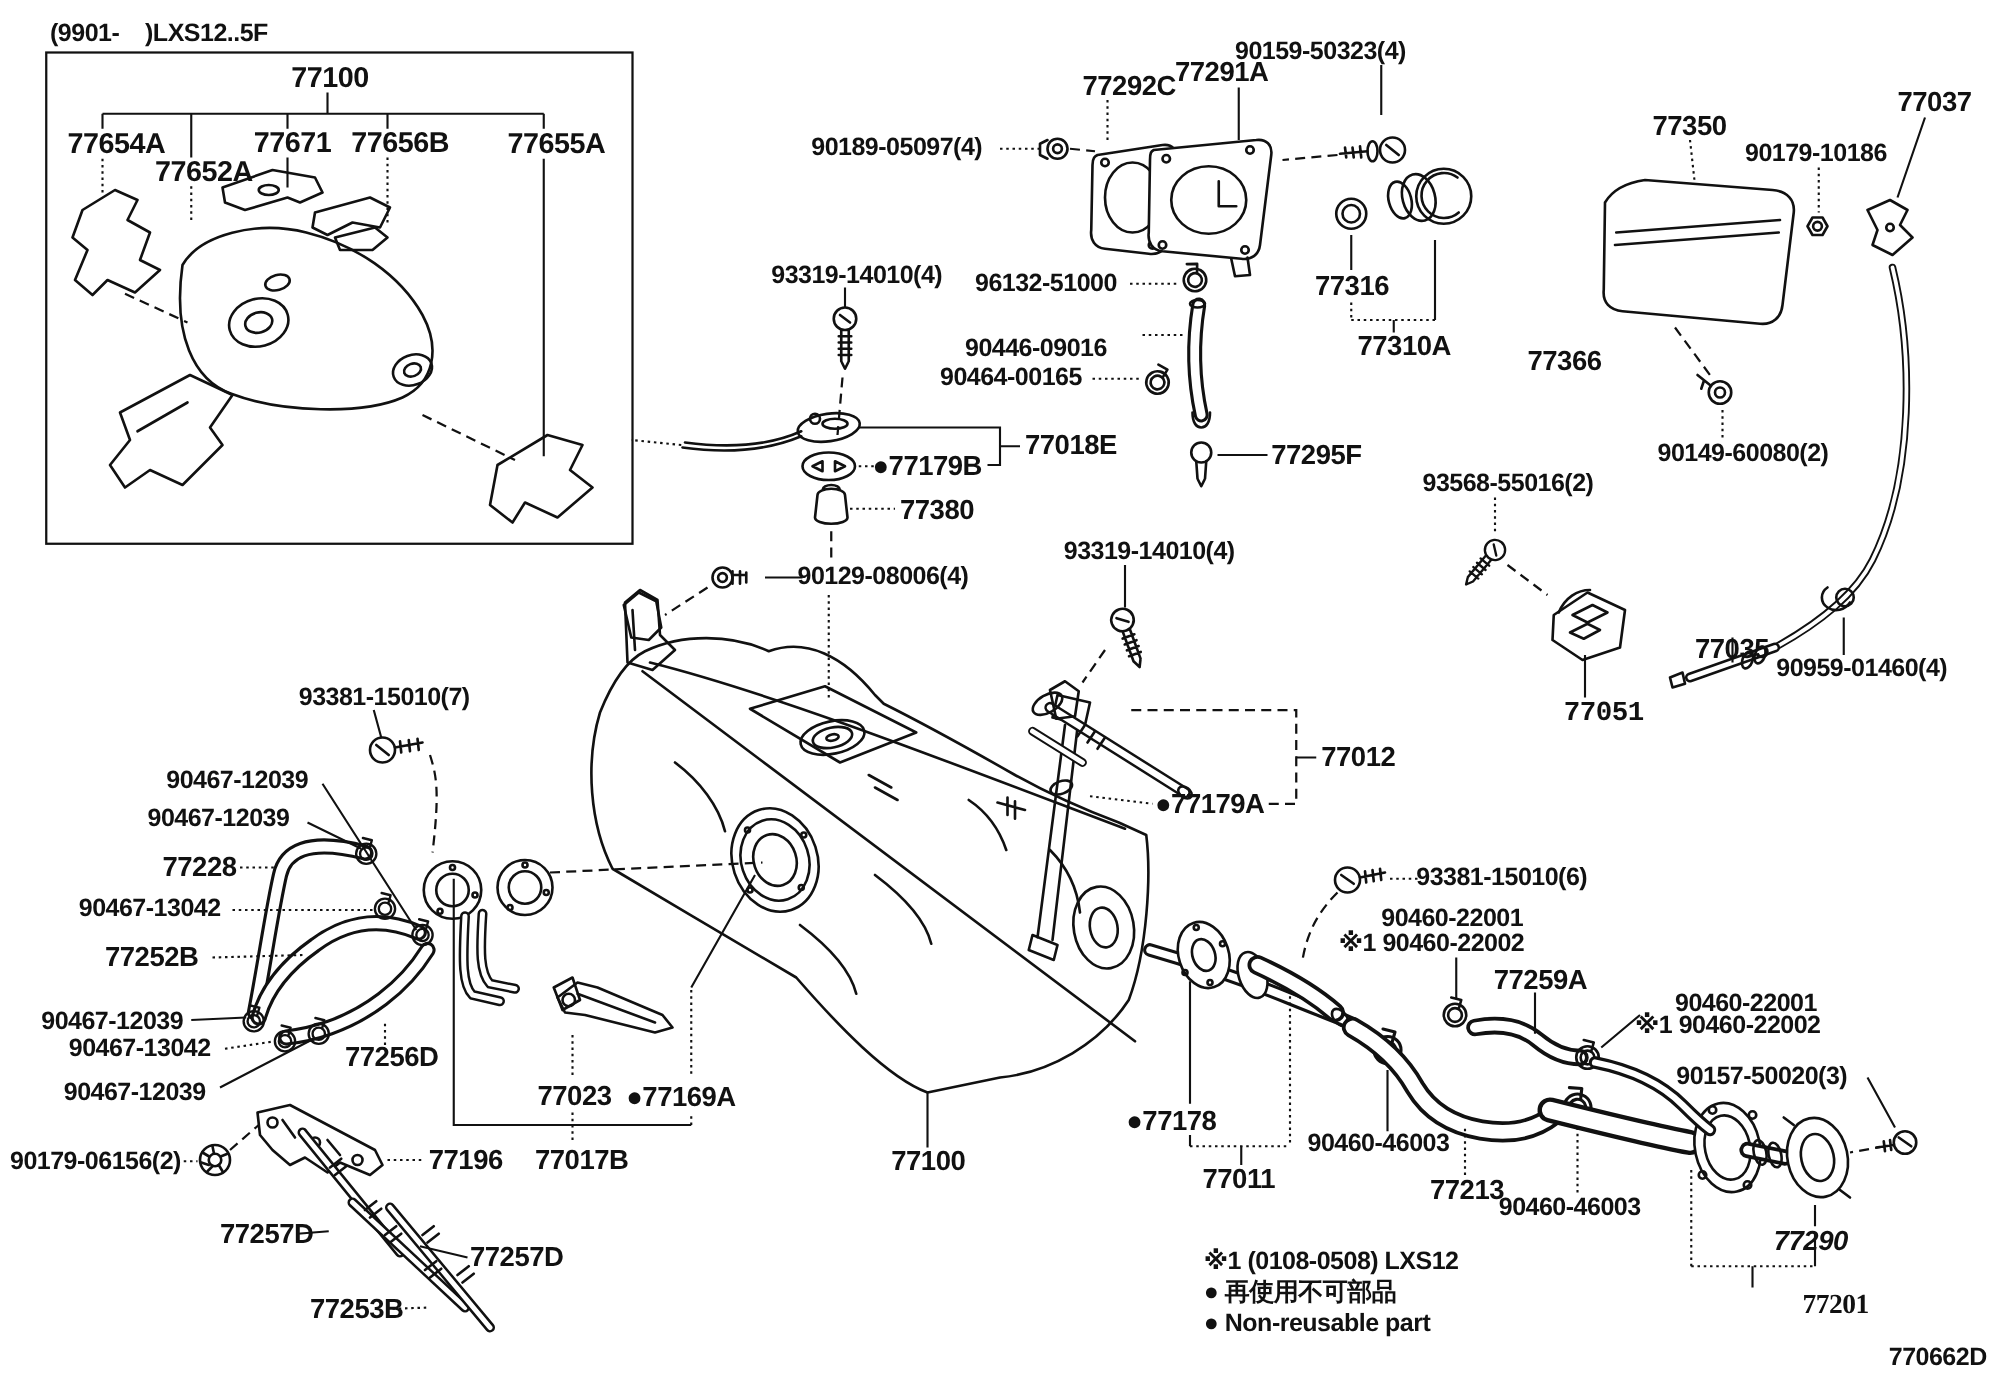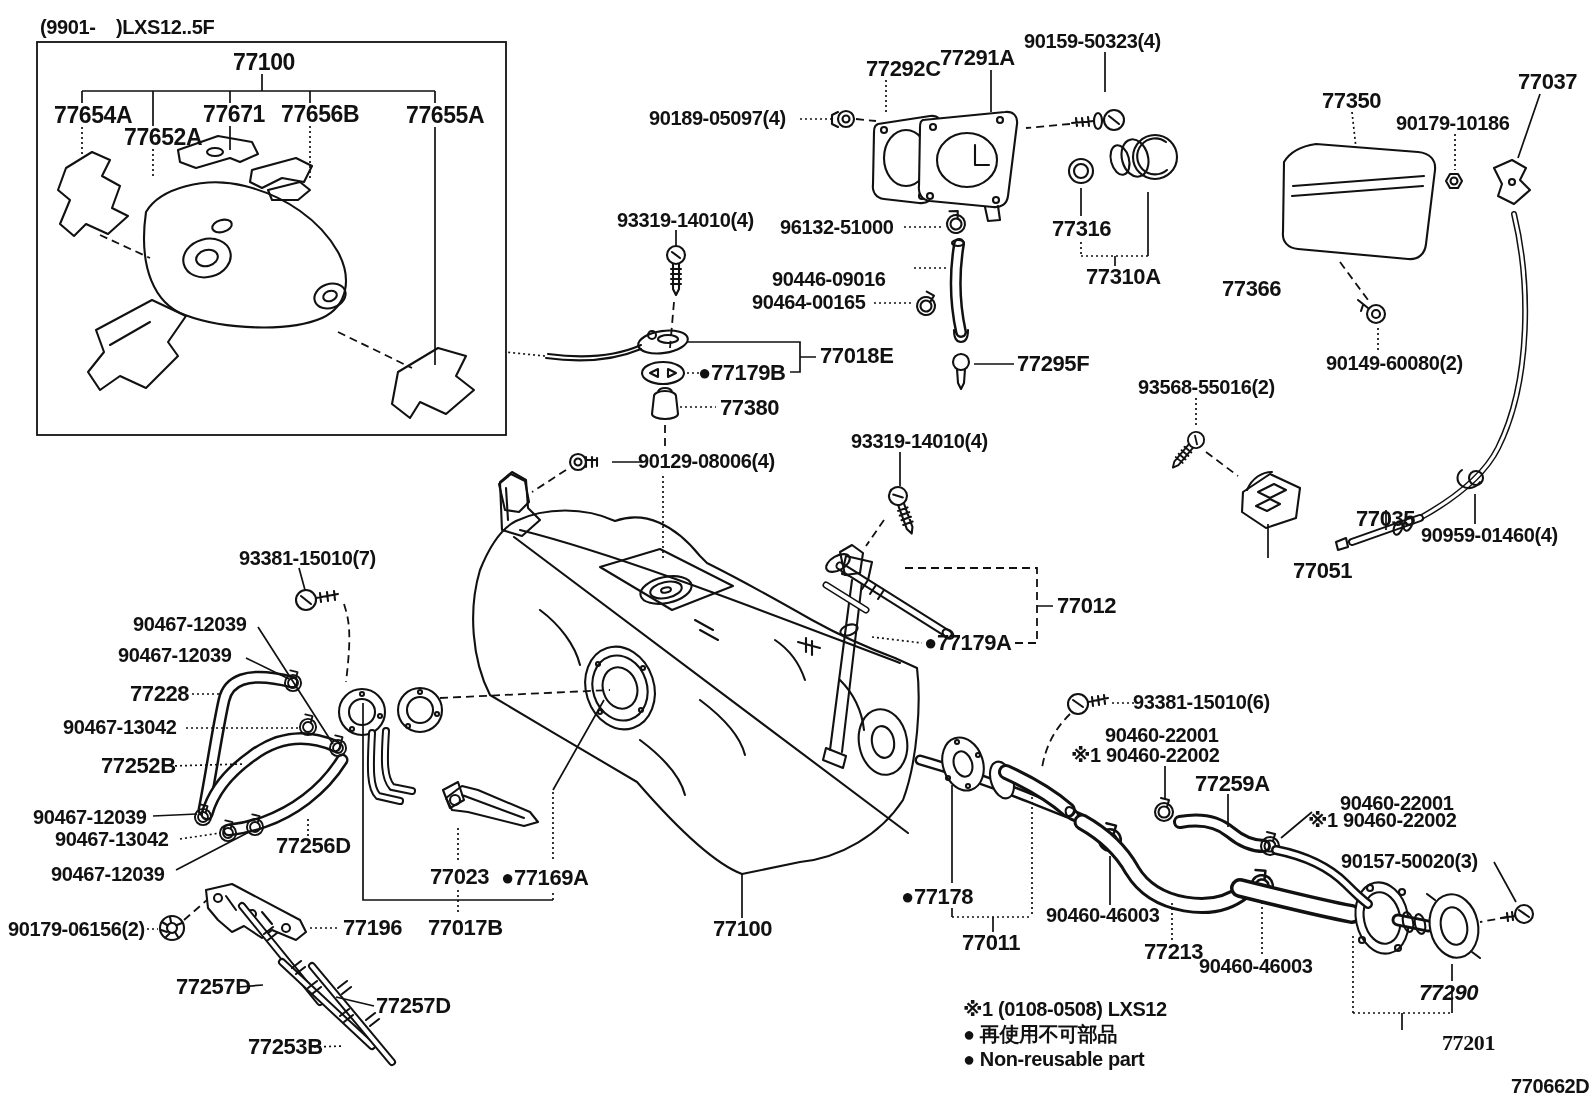--- a/index.html
+++ b/index.html
@@ -316,50 +316,50 @@
   <div id="label-layer">
       <div class="lbl s23" style="left: 233px; top: 62px;">77100</div>
       <div class="lbl s23" style="left: 54px; top: 115px;">77654A</div>
       <div class="lbl s23" style="left: 203px; top: 114px;">77671</div>
       <div class="lbl s23" style="left: 281px; top: 114px;">77656B</div>
       <div class="lbl s23" style="left: 406px; top: 115px;">77655A</div>
       <div class="lbl s23" style="left: 124px; top: 137px;">77652A</div>
       <div class="lbl s20" style="left: 649px; top: 118px;">90189-05097(4)</div>
       <div class="lbl s22" style="left: 866px; top: 69px;">77292C</div>
       <div class="lbl s22" style="left: 940px; top: 58px;">77291A</div>
-      <div class="lbl s20" style="left: 988px; top: 41px; margin-left: 36px;">90159-50323(4)</div>
+      <div class="lbl s20" style="left: 988px; top: 41px;">90159-50323(4)</div>
       <div class="lbl s20" style="left: 617px; top: 220px;">93319-14010(4)</div>
       <div class="lbl s20" style="left: 780px; top: 227px; text-align: right;">96132-51000</div>
       <div class="lbl s20" style="left: 772px; top: 267px; margin-top: 12px;">90446-09016</div>
       <div class="lbl s20" style="left: 752px; top: 302px;">90464-00165</div>
       <div class="lbl s22" style="left: 820px; top: 356px;">77018E</div>
       <div class="lbl s22" style="left: 1017px; top: 364px;">77295F</div>
       <div class="lbl s22" style="left: 1052px; top: 229px; text-align: right;">77316</div>
       <div class="lbl s22" style="left: 1086px; top: 277px;">77310A</div>
       <div class="lbl s22" style="left: 1322px; top: 101px;">77350</div>
       <div class="lbl s20" style="left: 1396px; top: 123px; text-align: center;">90179-10186</div>
       <div class="lbl s22" style="left: 1518px; top: 82px;">77037</div>
       <div class="lbl s22" style="left: 1222px; top: 289px;">77366</div>
       <div class="lbl s20" style="left: 1326px; top: 363px;">90149-60080(2)</div>
       <div class="lbl s20" style="left: 1138px; top: 387px;">93568-55016(2)</div>
       <div class="lbl s22" style="left: 1356px; top: 519px;">77035</div>
       <div class="lbl s20" style="left: 1421px; top: 535px;">90959-01460(4)</div>
-      <div class="lbl s22" style="left: 1293px; top: 571px;">77051</div>
+      <div class="lbl s22" style="left: 1251px; top: 571px; font-family: Liberation Mono, monospace;">77051</div>
       <div class="lbl s22" style="left: 698px; top: 373px;">●77179B</div>
       <div class="lbl s22" style="left: 720px; top: 408px;">77380</div>
       <div class="lbl s20" style="left: 638px; top: 461px;">90129-08006(4)</div>
       <div class="lbl s20" style="left: 851px; top: 441px;">93319-14010(4)</div>
       <div class="lbl s22" style="left: 1057px; top: 606px;">77012</div>
       <div class="lbl s22" style="left: 924px; top: 643px;">●77179A</div>
       <div class="lbl s20" style="left: 239px; top: 558px;">93381-15010(7)</div>
       <div class="lbl s20" style="left: 133px; top: 624px;">90467-12039</div>
       <div class="lbl s20" style="left: 118px; top: 655px;">90467-12039</div>
       <div class="lbl s22" style="left: 130px; top: 694px;">77228</div>
       <div class="lbl s20" style="left: 63px; top: 727px;">90467-13042</div>
-      <div class="lbl s22" style="left: 101px; top: 766px;">77252B</div>
+      <div class="lbl s22" style="left: 84px; top: 766px;">77252B</div>
       <div class="lbl s20" style="left: 33px; top: 817px;">90467-12039</div>
       <div class="lbl s20" style="left: 55px; top: 839px;">90467-13042</div>
       <div class="lbl s20" style="left: 51px; top: 874px;">90467-12039</div>
       <div class="lbl s22" style="left: 276px; top: 846px;">77256D</div>
       <div class="lbl s20" style="left: 1133px; top: 702px;">93381-15010(6)</div>
       <div class="lbl s20" style="left: 1105px; top: 735px;">90460-22001</div>
       <div class="lbl s20" style="left: 1071px; top: 755px;">※1 90460-22002</div>
       <div class="lbl s22" style="left: 1195px; top: 784px;">77259A</div>
       <div class="lbl s20" style="left: 1340px; top: 803px;">90460-22001</div>
       <div class="lbl s20" style="left: 1308px; top: 820px;">※1 90460-22002</div>

